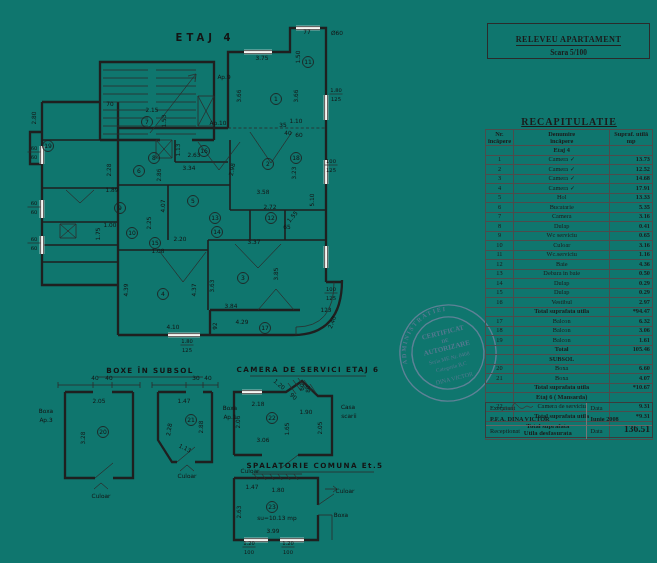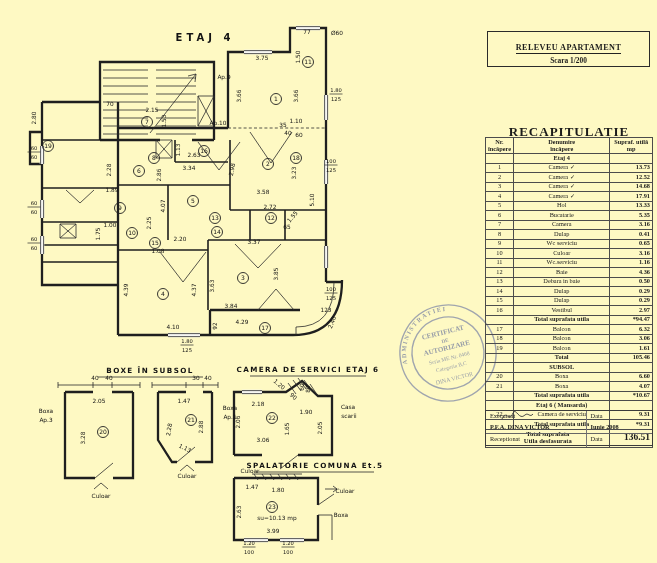--- a/index.html
+++ b/index.html
@@ -1,16 +1,16 @@
 <!DOCTYPE html>
 <html><head>
 <meta charset="utf-8">
 <style>
   html,body{margin:0;padding:0;background:#e9e9e6;}
-  .page{position:relative;width:657px;height:563px;background:#fef9c3;overflow:hidden;
+  .page{position:relative;width:657px;height:563px;background:#0f766e;overflow:hidden;
         font-family:"Liberation Serif",serif;color:#1b1b1b;}
   
   .plan-svg{position:absolute;left:0;top:0;}
   .plan-svg path, .plan-svg rect.box, .plan-svg circle{fill:none;stroke:#1f1f1f;}
   .plan-svg .w{stroke-width:2.3;}
   .plan-svg .w2{stroke-width:1.6;}
   .plan-svg .t{stroke-width:0.8;stroke:#2c2c2c;}
   .plan-svg .dash{stroke-width:0.8;stroke:#2c2c2c;stroke-dasharray:3 2.2;}
   .plan-svg .mask{fill:#f6f6f3;stroke:none;}
   .plan-svg text{font-family:"DejaVu Sans",sans-serif;font-size:5.8px;fill:#141414;
@@ -18,28 +18,28 @@
   .plan-svg .plan-title{font-size:10px;font-weight:bold;letter-spacing:4px;}
   .plan-svg .sub-title{font-size:7.2px;font-weight:bold;letter-spacing:1.4px;}
   .plan-svg .roomnum{font-size:6px;}
   .plan-svg .fr{font-size:5.2px;}
   
   .stamp{position:absolute;left:393px;top:298px;width:110px;height:110px;opacity:.72;}
   .stamp circle{fill:none;stroke:#7d86a6;stroke-width:1.4;}
   .stamp text{fill:#707a9d;font-family:"Liberation Serif",serif;text-anchor:middle;}
   .stamp .ring{font-size:6.2px;letter-spacing:1.6px;font-weight:bold;}
   
-  .right{position:absolute;left:483px;top:8px;width:172px;height:482px;}
+  .right{position:absolute;left:483px;top:0;width:172px;height:482px;}
   .hdr-box{position:absolute;left:4px;top:23px;width:163px;height:36px;
            border:1.6px solid #2b2b2b;text-align:center;padding-top:4px;box-sizing:border-box;}
   .hdr-title{font-weight:bold;font-size:8.2px;letter-spacing:.4px;
              border-bottom:1px solid #222;display:inline-block;padding-bottom:1px;}
   .hdr-sub{font-weight:bold;font-size:7.4px;margin-top:2px;}
   .recap-title{position:absolute;left:0;top:116px;width:100%;text-align:center;
-               font-weight:bold;font-size:13px;letter-spacing:1px;}
+               font-weight:bold;font-size:10px;letter-spacing:1px;text-decoration:underline;}
   table.recap{position:absolute;left:2px;top:129px;width:168px;border-collapse:collapse;
               font-family:"Liberation Serif",serif;font-size:6.3px;}
   .recap th,.recap td{border:1px solid #4c4c4c;padding:0 2px;height:8.5px;line-height:1.05;
                       text-align:center;white-space:pre-line;}
   .recap th{font-weight:bold;height:15px;}
   .recap td.v{font-weight:bold;text-align:right;padding-right:2px;}
   .recap td.nm{text-align:center;}
   .recap tr.sec td{font-weight:bold;}
   .recap tr.tot td{font-weight:bold;}
   .recap tr.grand td{height:17px;font-weight:bold;font-size:6.6px;}
@@ -340,21 +340,21 @@
           <text x="55" y="71" font-size="5.5">Categoria B,C</text>
           <text x="55" y="83" font-size="6">DINA VICTOR</text>
         </g>
     </g>
   </svg>
 
   <div class="right">
 
     <div class="hdr-box">
       <div class="hdr-title">RELEVEU APARTAMENT</div>
-      <div class="hdr-sub">Scara 1/200</div>
+      <div class="hdr-sub">Scara 5/100</div>
     </div>
 
     <div class="recap-title">RECAPITULATIE</div>
 
     <table class="recap">
       <colgroup>
           <col style="width:26px">
           <col style="width:99px">
           <col style="width:43px">
         </colgroup>

